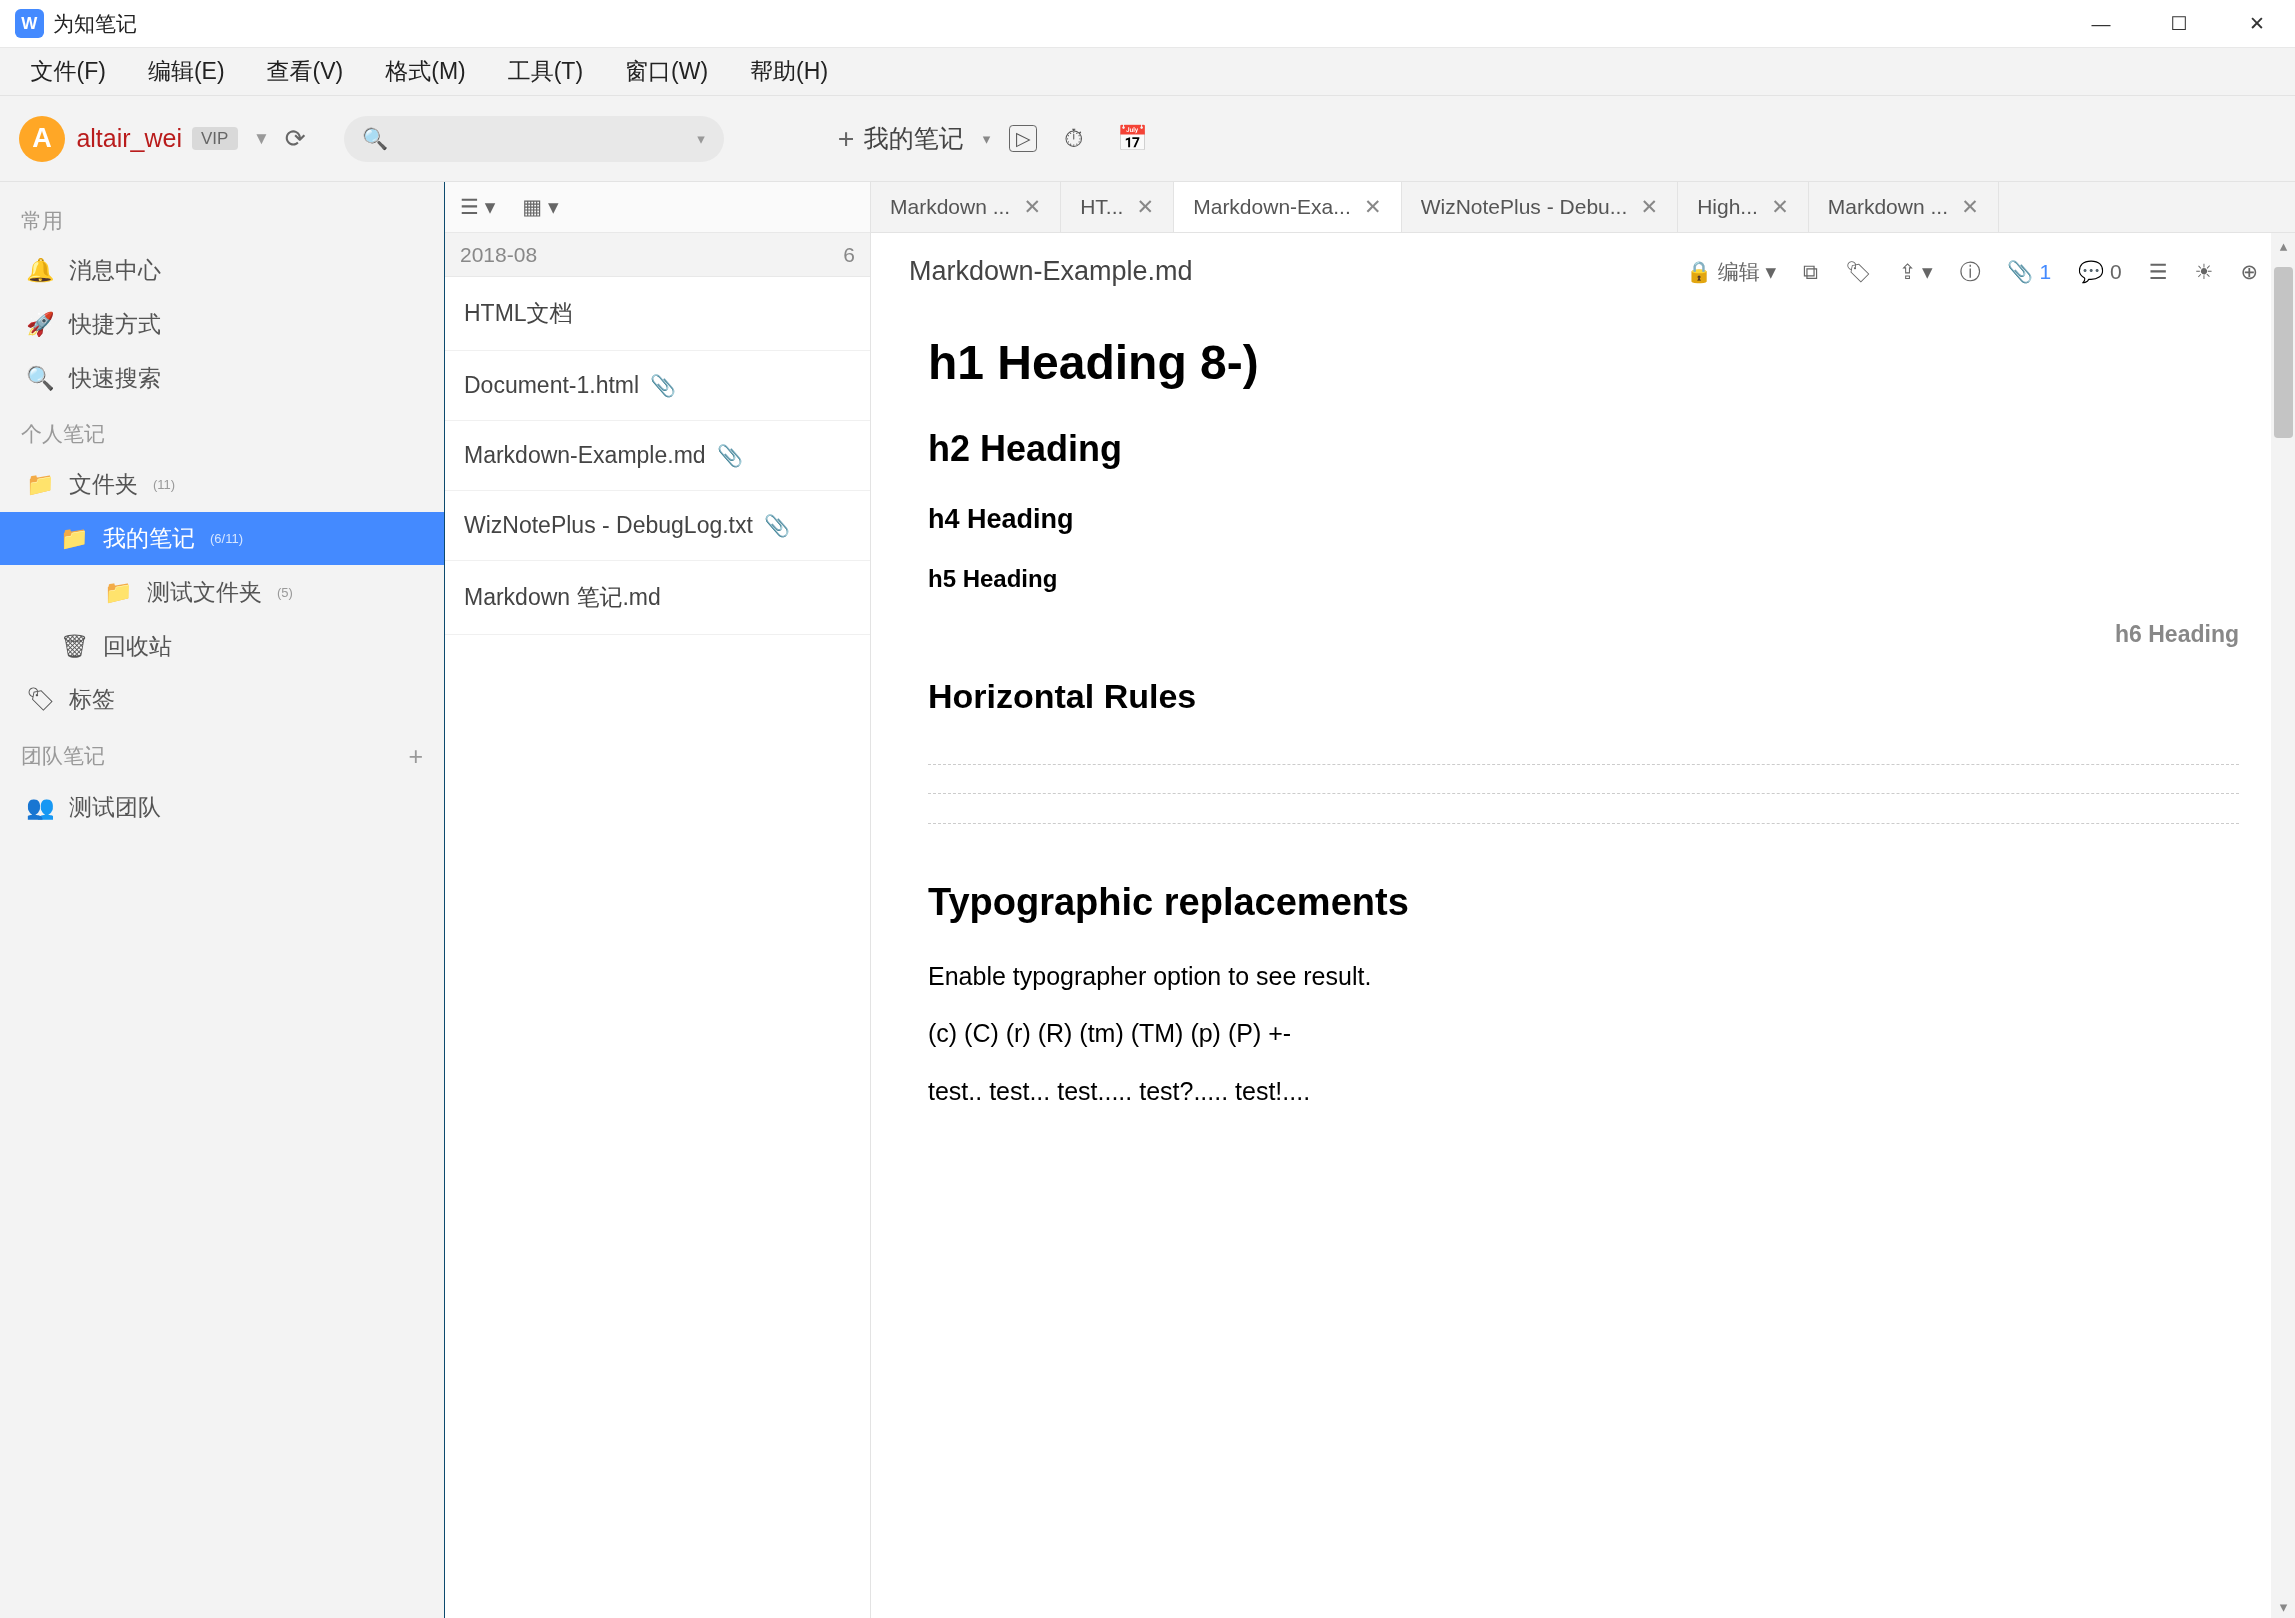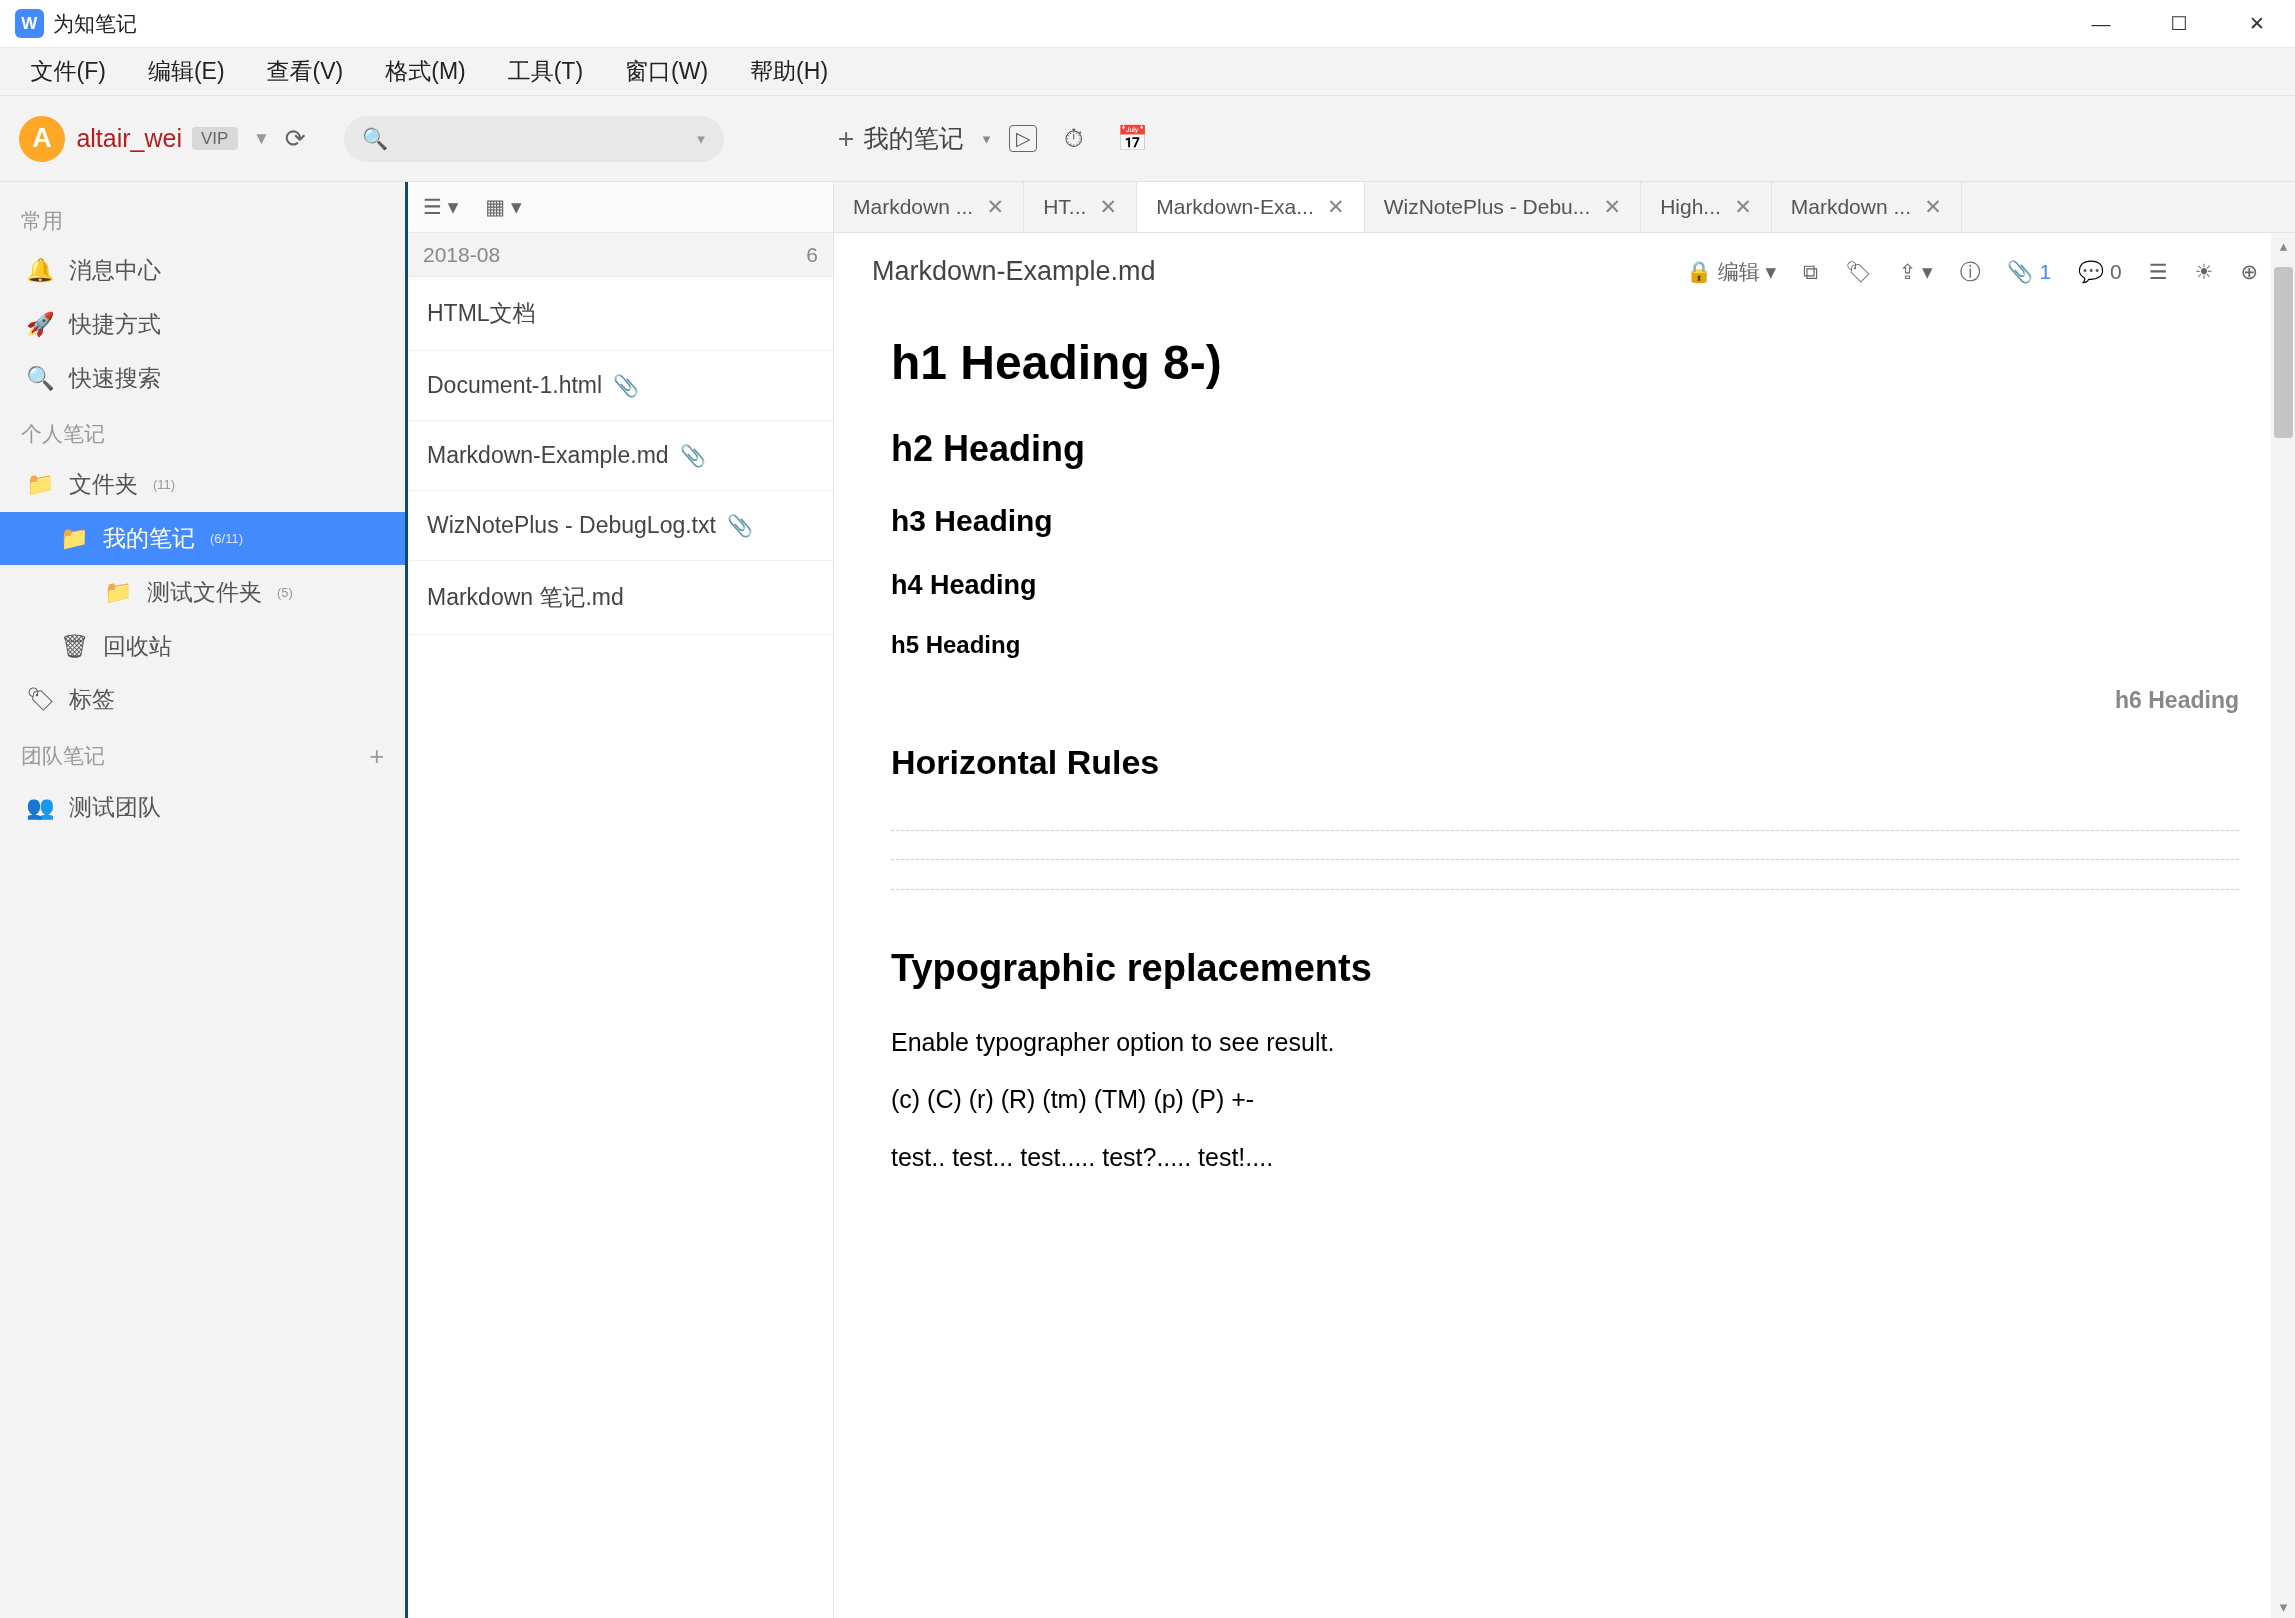--- a/index.html
+++ b/index.html
@@ -17,21 +17,21 @@
 .vip-badge { background: #d9d9d9; color: #666; font-size: 17px; padding: 1.9px 9.5px; border-radius: 3.8px; margin-left: 9.5px; }
 .dropdown-caret { color: #999; margin: 0 15px; font-size: 17px; }
 .sync-icon { color: #666; font-size: 25px; margin-right: 38px; }
 .search-box { width: 380px; height: 46px; background: #e8e8e8; border-radius: 23px; display: flex; align-items: center; padding: 0 19px; color: #999; font-size: 21px; }
 .search-box .caret { margin-left: auto; font-size: 15px; }
 .newnote-group { margin-left: 114px; display: flex; align-items: center; gap: 19px; }
 .newnote { display: flex; align-items: center; color: #444; font-size: 25px; gap: 9.5px; }
 .newnote .plus { font-size: 28.5px; color: #666; }
 .tb-icon { color: #555; font-size: 25px; padding: 0 7.6px; }
 .main { flex: 1; display: flex; overflow: hidden; }
-.sidebar { width: 408px; background: #f3f3f3; border-right: 3px solid #0c4a6e; overflow-y: auto; padding-top: 9.5px; }
+.sidebar { width: 445px; background: #f3f3f3; border-right: 1px solid #0c4a6e; overflow-y: auto; padding-top: 9.5px; }
 .sb-section-label { color: #999; font-size: 21px; padding: 15px 21px 9.5px; }
 .sb-item { display: flex; align-items: center; padding: 11.4px 27px; font-size: 23px; color: #555; gap: 15px; }
 .sb-item.active { background: #448aff; color: #fff; }
 .sb-item.indent1 { padding-left: 61px; }
 .sb-item.indent2 { padding-left: 105px; }
 .sb-item .count { color: #999; font-size: 13px; }
 .sb-item.active .count { color: #d6e6ff; }
 .sb-icon { width: 27px; display: inline-flex; align-items: center; justify-content: center; font-size: 23px; }
 .sb-section-row { display: flex; align-items: center; justify-content: space-between; padding: 15px 21px 9.5px; }
 .sb-plus { color: #999; font-size: 25px; }
@@ -242,21 +242,20 @@
           <span class="act">☰</span>
           <span class="act">☀</span>
           <span class="act">⊕</span>
         </div>
       </div>
     </div>
 
     <div class="doc-body">
       <h1>h1 Heading 8-)</h1>
       <h2>h2 Heading</h2>
-      <h3>h3 Heading</h3>
       <h4>h4 Heading</h4>
       <h5>h5 Heading</h5>
       <h6>h6 Heading</h6>
       <div class="hr-title">Horizontal Rules</div>
       <hr>
       <hr>
       <hr>
       <div class="sec2">Typographic replacements</div>
       <p>Enable typographer option to see result.</p>
       <p>(c) (C) (r) (R) (tm) (TM) (p) (P) +-</p>

